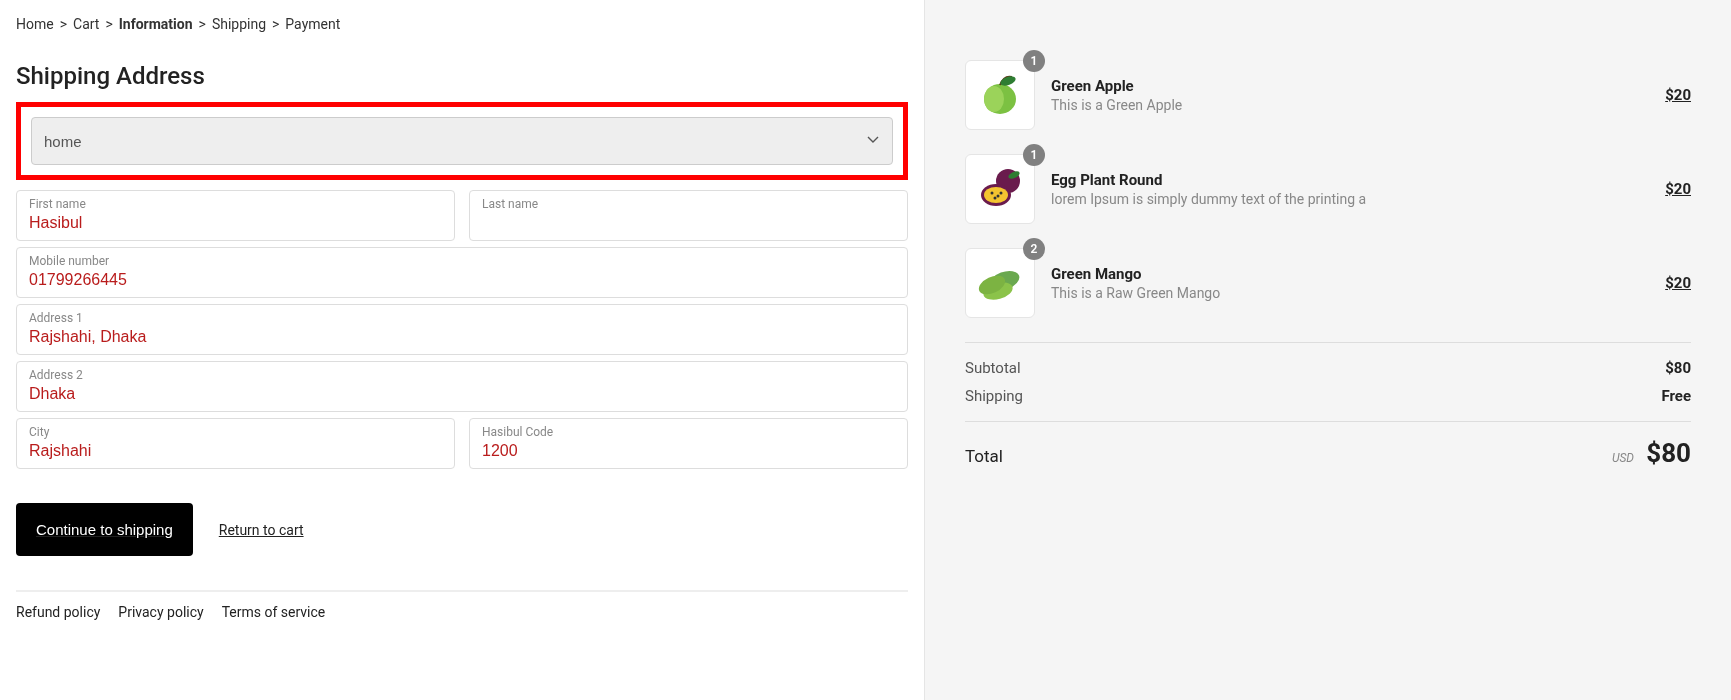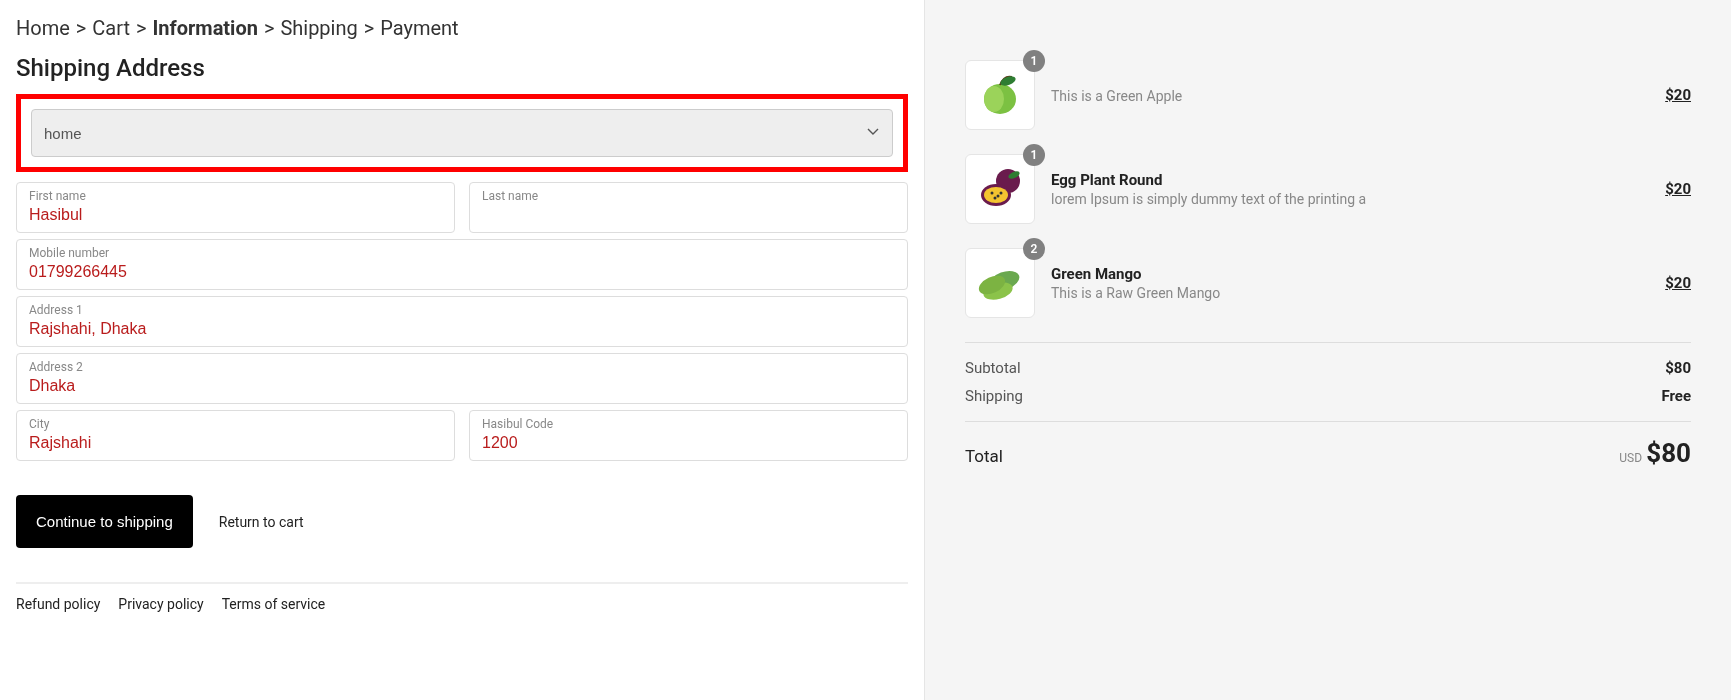--- a/index.html
+++ b/index.html
@@ -16,23 +16,23 @@
     padding: 16px 16px 16px 16px;
   }
   .right {
     flex: 1;
     background: #f5f5f5;
     border-left: 1px solid #e5e5e5;
     padding: 60px 40px 40px 40px;
   }
   
   .breadcrumb {
-    font-size: 20px;
+    font-size: 14px;
     color: #333;
-    margin-bottom: 14px;
+    margin-bottom: 30px;
   }
   .breadcrumb .item { cursor: pointer; }
   .breadcrumb .current { font-weight: 700; }
   .breadcrumb .sep { margin: 0 6px; color: #333; }
   
   .heading {
     font-size: 24px;
     font-weight: 500;
     margin-bottom: 12px;
   }
@@ -87,20 +87,21 @@
     color: #b91c1c;
     background: transparent;
   }
   
   .actions {
     margin-top: 34px;
     display: flex;
     align-items: center;
     gap: 26px;
     margin-bottom: 34px;
+    text-decoration: underline;
   }
   .btn-primary {
     background: #000;
     color: #fff;
     border: none;
     border-radius: 4px;
     padding: 18px 20px;
     font-size: 15px;
     cursor: pointer;
   }
@@ -172,21 +173,21 @@
   .summary-row .val { font-weight: 700; color: #222; }
   .total-row {
     display: flex;
     justify-content: space-between;
     align-items: baseline;
     font-size: 17px;
     color: #222;
     margin-top: 6px;
   }
   .total-row .total-amt { font-size: 26px; font-weight: 700; }
-  .total-row .currency { font-size: 12px; color: #888; margin-right: 0; }
+  .total-row .currency { font-size: 12px; color: #888; margin-right: 8px; font-style: italic; }
 </style>
 </head>
 <body>
 
 <div class="left">
   <div class="breadcrumb" id="breadcrumb"><span class="item">Home</span><span class="sep">&gt;</span><span class="item">Cart</span><span class="sep">&gt;</span><span class="item current">Information</span><span class="sep">&gt;</span><span class="item">Shipping</span><span class="sep">&gt;</span><span class="item">Payment</span></div>
 
   <div class="heading">Shipping Address</div>
 
   <div class="highlight">
@@ -261,20 +262,21 @@
             <svg width="52" height="52" viewBox="0 0 52 52">
               <ellipse cx="26" cy="30" rx="16" ry="15" fill="#7cc142"></ellipse>
               <ellipse cx="20" cy="30" rx="10" ry="13" fill="#9bd35a"></ellipse>
               <path d="M26 16 Q30 6 38 8" stroke="#5a3b1a" stroke-width="2" fill="none"></path>
               <ellipse cx="34" cy="12" rx="8" ry="4" fill="#2e7d32" transform="rotate(-20 34 12)"></ellipse>
             </svg>
           </div>
           <div class="qty-badge">1</div>
         </div>
         <div class="cart-info">
+          <div class="cart-title">Green Apple</div>
           <div class="cart-desc">This is a Green Apple</div>
         </div>
         <div class="cart-price">$20</div>
       </div>
       <div class="cart-item">
         <div class="thumb-wrap">
           <div class="thumb">
             <svg width="52" height="52" viewBox="0 0 52 52">
               <circle cx="34" cy="18" r="12" fill="#6a1b4d"></circle>
               <ellipse cx="22" cy="32" rx="15" ry="11" fill="#6a1b4d"></ellipse>

